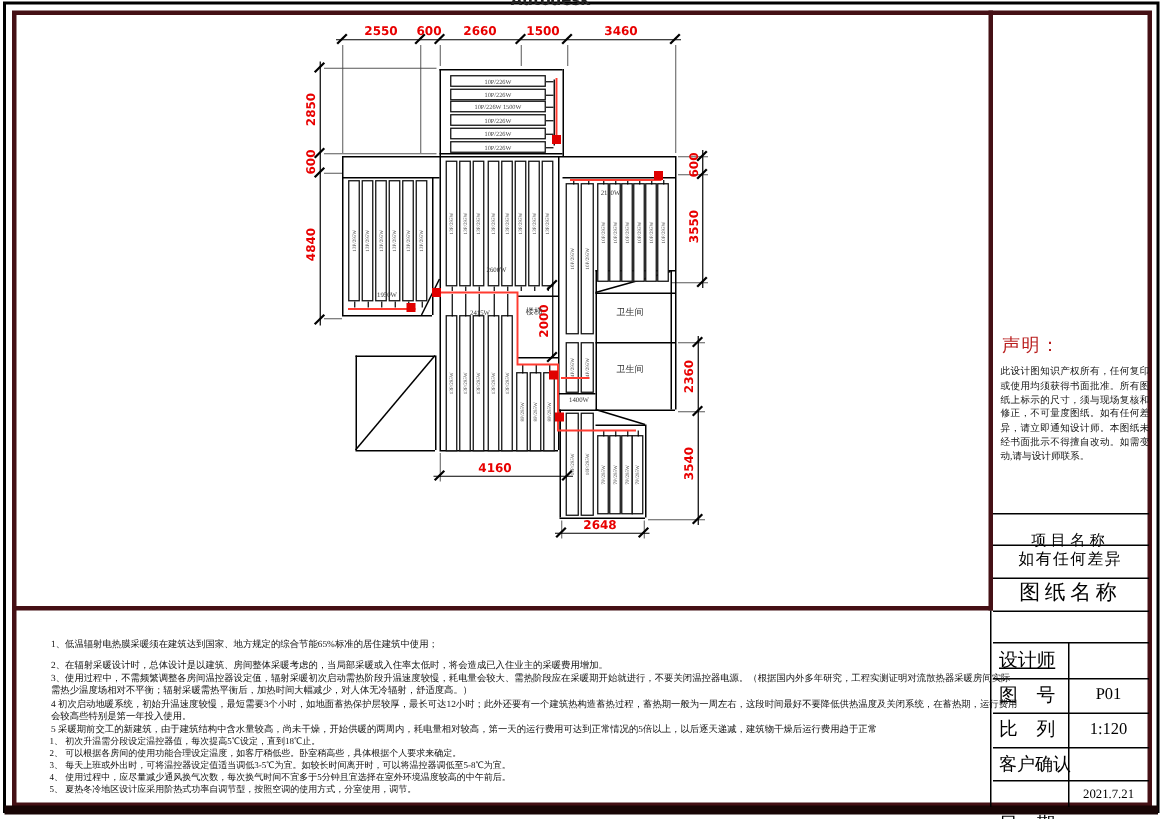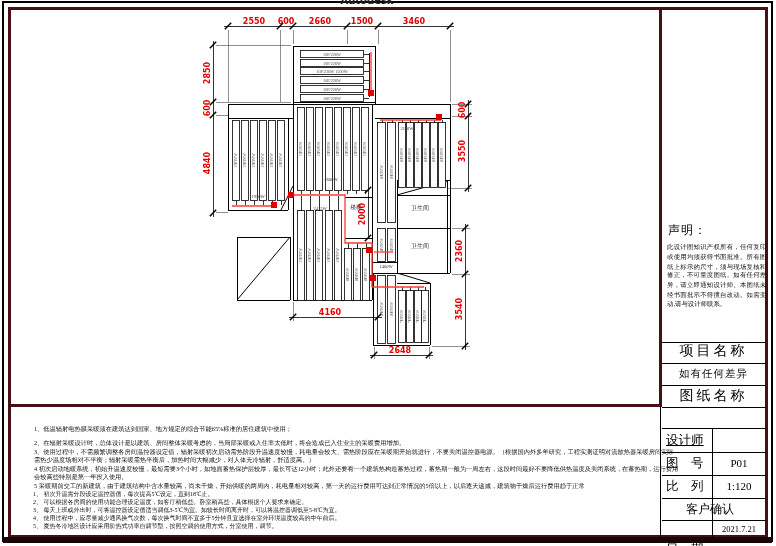--- a/index.html
+++ b/index.html
@@ -9,21 +9,21 @@
   .bottom-band{left:3px;top:537px;width:769px;height:6px;background:#180505;}
   .frame{left:8px;top:7px;width:760px;height:531px;border:3px solid #451015;box-sizing:border-box;}
   .vdiv{left:659px;top:7px;width:3px;height:400px;background:#451015;}
   .hdiv{left:8px;top:404px;width:654px;height:3px;background:#451015;}
   .vdiv2{left:660px;top:407px;width:1px;height:131px;background:#000;}
   .tline{left:662px;width:104px;height:1px;background:#000;}
   .tvline{left:712px;top:428px;width:1px;height:110px;background:#000;}
   .cell{left:662px;width:103px;text-align:center;color:#000;}
   .rowlabel{left:666px;color:#000;font-size:12.5px;}
   .rowvalue{left:713px;width:52px;text-align:center;color:#000;}
-  .decl-title{left:668px;top:222px;font-size:12px;letter-spacing:1px;color:#000000;}
+  .decl-title{left:668px;top:222px;font-size:12px;letter-spacing:1px;color:#b91c1c;}
   .decl-body{left:667px;top:243px;width:124px;font-size:8px;line-height:11.8px;text-align:justify;color:#111;transform:scale(0.8);transform-origin:0 0;}
   .note{white-space:nowrap;color:#111;transform-origin:0 0;}
   .wm{left:337px;top:-5px;width:60px;text-align:center;font-family:"DejaVu Sans",sans-serif;font-weight:bold;font-size:10px;color:#222;}
   svg.plan{position:absolute;left:0;top:0;}
 </style>
 </head>
 <body>
 
 <div class="abs outer-border"></div>
 <div class="abs frame"></div>
@@ -291,32 +291,32 @@
 <div class="abs tline" style="top:363px"></div>
 <div class="abs tline" style="top:385px"></div>
 <div class="abs tline" style="top:407px"></div>
 <div class="abs tline" style="top:428px"></div>
 <div class="abs tline" style="top:452px"></div>
 <div class="abs tline" style="top:475px"></div>
 <div class="abs tline" style="top:498px"></div>
 <div class="abs tline" style="top:520px"></div>
 <div class="abs tvline"></div>
 
-<div class="abs cell" style="top:340px;height:21px;line-height:21px;font-size:14px;letter-spacing:3px">项目名称</div>
+<div class="abs cell" style="top:350px;height:21px;line-height:21px;font-size:10px;letter-spacing:3px">项目名称</div>
 <div class="abs cell" style="top:363px;height:22px;line-height:22px;font-size:10.5px;letter-spacing:1px">如有任何差异</div>
 <div class="abs cell" style="top:385px;height:22px;line-height:22px;font-size:14px;letter-spacing:3px">图纸名称</div>
 
 <div id="rows">
     <div class="abs rowlabel" style="top: 428px; height: 24px; line-height: 24px; text-decoration: underline;">设计师</div>
     <div class="abs rowvalue" style="top: 428px; height: 24px; line-height: 24px; font-size: 11px;"></div>
     <div class="abs rowlabel" style="top: 452px; height: 23px; line-height: 23px;">图　号</div>
     <div class="abs rowvalue" style="top: 452px; height: 23px; line-height: 23px; font-size: 11px;">P01</div>
     <div class="abs rowlabel" style="top: 475px; height: 23px; line-height: 23px;">比　列</div>
     <div class="abs rowvalue" style="top: 475px; height: 23px; line-height: 23px; font-size: 11px;">1:120</div>
-    <div class="abs rowlabel" style="top: 498px; height: 22px; line-height: 22px; font-size: 12px; margin-left: 20px;">客户确认</div>
+    <div class="abs rowlabel" style="top: 498px; height: 22px; line-height: 22px; font-size: 12px;">客户确认</div>
     <div class="abs rowvalue" style="top: 498px; height: 22px; line-height: 22px; font-size: 11px;"></div>
     <div class="abs rowlabel" style="top: 541px; height: 18px; line-height: 18px; font-family: Liberation Mono, monospace;">日　期</div>
     <div class="abs rowvalue" style="top: 520px; height: 18px; line-height: 18px; font-size: 8.5px;">2021.7.21</div>
   </div>
 
 <div id="notes1">
     <div class="abs note" style="left: 34px; top: 425px; font-size: 8px; transform: scale(0.78);">1、低温辐射电热膜采暖须在建筑达到国家、地方规定的综合节能65%标准的居住建筑中使用；</div>
     <div class="abs note" style="left: 34px; top: 439px; font-size: 8px; transform: scale(0.78);">2、在辐射采暖设计时，总体设计是以建筑、房间整体采暖考虑的，当局部采暖或入住率太低时，将会造成已入住业主的采暖费用增加。</div>
     <div class="abs note" style="left: 34px; top: 447.5px; font-size: 8px; transform: scale(0.78);">3、使用过程中，不需频繁调整各房间温控器设定值，辐射采暖初次启动需热阶段升温速度较慢，耗电量会较大、需热阶段应在采暖期开始就进行，不要关闭温控器电源。（根据国内外多年研究，工程实测证明对流散热器采暖房间实际</div>
     <div class="abs note" style="left: 34px; top: 456px; font-size: 8px; transform: scale(0.78);">需热少温度场相对不平衡；辐射采暖需热平衡后，加热时间大幅减少，对人体无冷辐射，舒适度高。）</div>

